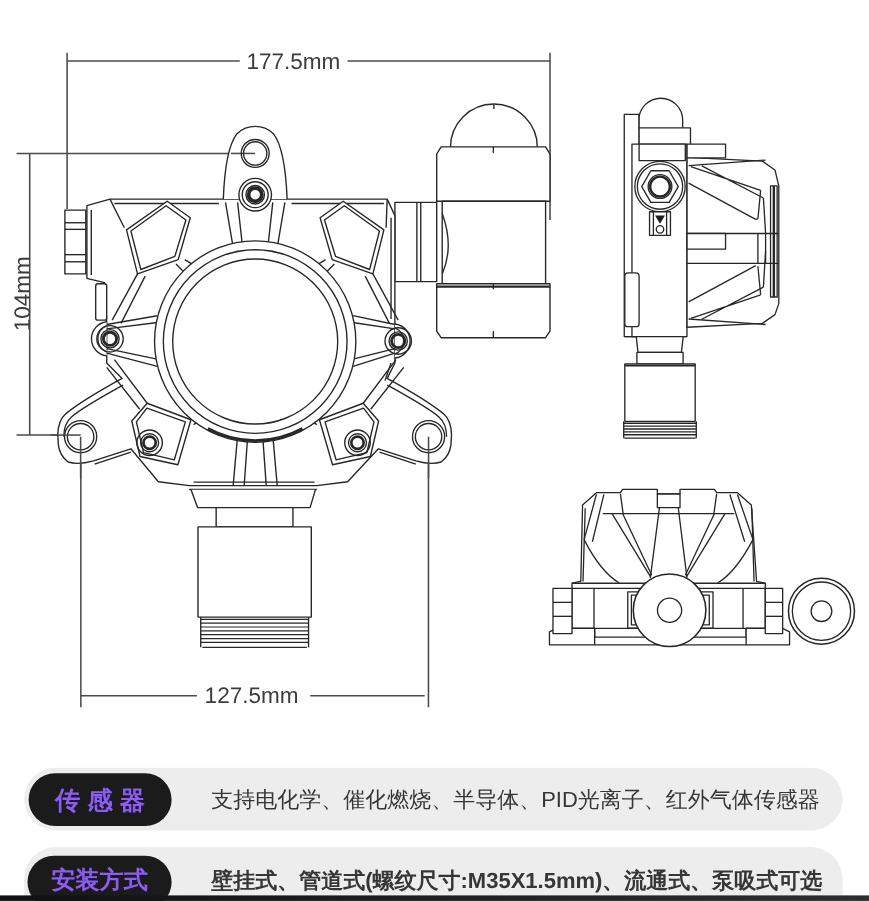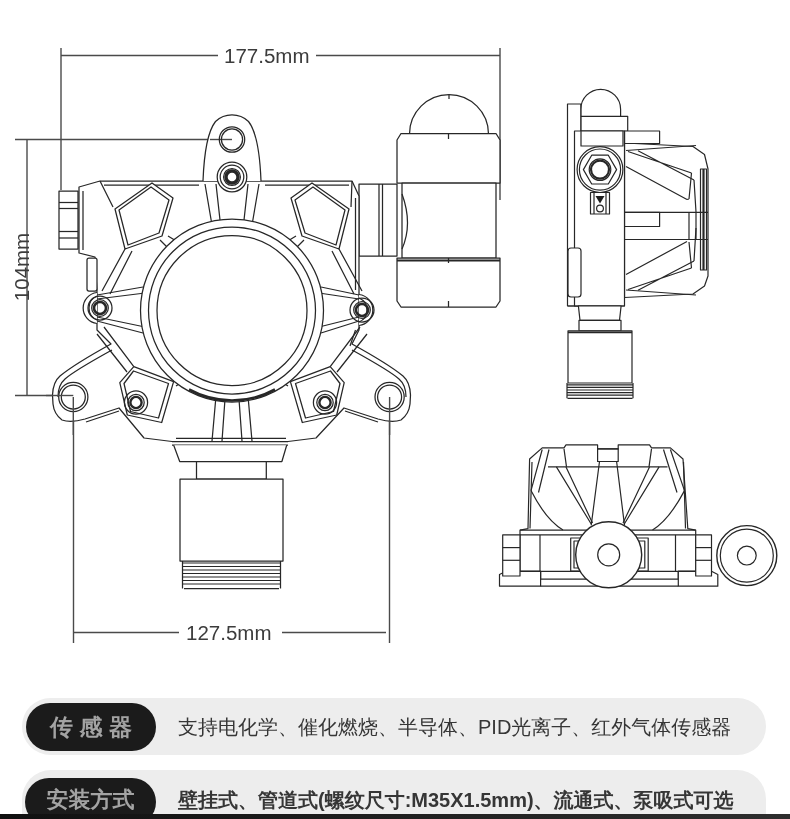--- a/index.html
+++ b/index.html
@@ -2,25 +2,25 @@
 <html><head>
 <meta charset="utf-8">
 <style>
   html,body{margin:0;padding:0;}
   body{width:790px;height:819px;position:relative;background:#ffffff;overflow:hidden;
        font-family:"Liberation Sans", sans-serif;}
   #draw{position:absolute;left:0;top:0;}
   .bar{position:absolute;left:22px;width:744px;background:#ededed;border-radius:29px;}
   .bar1{top:698px;height:57px;}
   .bar2{top:770px;height:60px;border-bottom-left-radius:0;border-bottom-right-radius:0;}
-  .pill{position:absolute;background:#1b1b1b;border-radius:25px;color:#a3a3a3;
+  .pill{position:absolute;background:#1b1b1b;border-radius:25px;color:#8b5cf6;
         font-weight:bold;text-align:center;}
   .pill1{left:26px;top:703px;width:130px;height:48px;line-height:48px;font-size:23px;}
   .pill2{left:25px;top:778px;width:131px;height:48px;line-height:43px;font-size:22px;}
-  .bartext{position:absolute;left:178px;font-size:20px;color:#363636;white-space:nowrap;}
+  .bartext{position:absolute;left:192px;font-size:20px;color:#363636;white-space:nowrap;}
   .bt1{top:714px;}
   .bt2{top:787px;font-weight:bold;}
   .strip{position:absolute;left:0;top:814px;width:790px;height:5px;
          background:linear-gradient(90deg,#101010,#2e2e2e);}
 </style>
 </head>
 <body>
 <svg id="draw" width="790" height="819" viewBox="0 0 790 819">
 
   <g stroke="#4a4a4a" stroke-width="1.4" fill="none">

